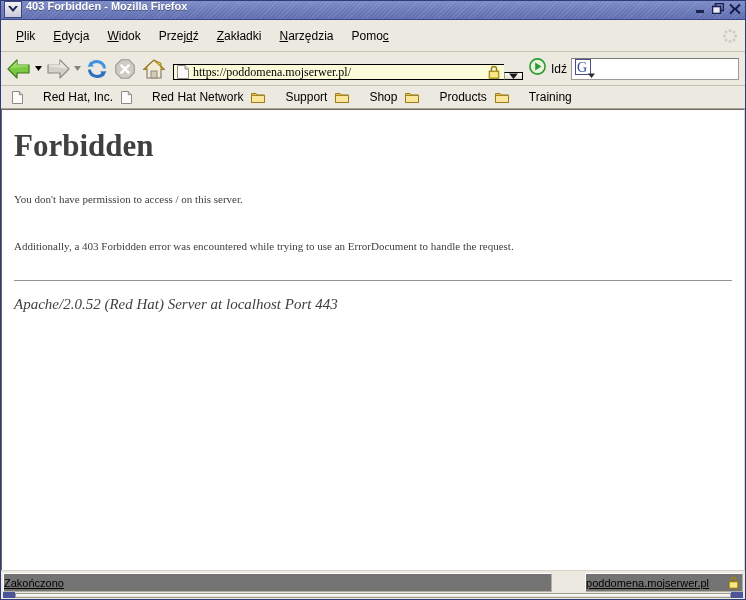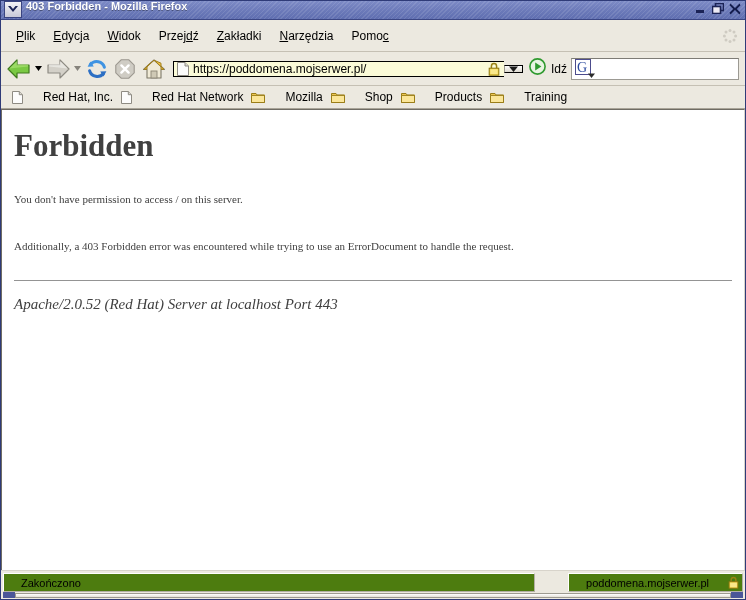--- a/index.html
+++ b/index.html
@@ -118,23 +118,24 @@
   .navcaret {
     width: 11px; height: 28px;
     display: flex; align-items: center; justify-content: center;
     flex: none;
   }
 
   .urlbar-wrap {
     flex: 1 1 auto;
     height: 22px;
     display: flex;
-    align-items: center;
+    align-items: flex-end;
     margin-left: 4px;
     min-width: 0;
+    font-family: Liberation Serif, serif;
   }
   .urlbox {
     flex: 1 1 auto;
     display: flex;
     align-items: center;
     background: #fbfbd8;
     border: 1px solid #000000;
     border-right: none;
     padding: 0 2px 0 3px;
     min-width: 0;
@@ -256,30 +257,31 @@
     height: 22px;
     min-height: 22px;
     background: #ece9e0;
     display: flex;
     align-items: stretch;
     box-sizing: border-box;
     padding: 2px 2px 0 2px;
     border-top: 1px solid #d8d4cb;
   }
   .status-pane {
-    background: #4d7c0f;
+    background: #737373;
     border: 1px solid #ffffff;
     border-right-color: #b3afa4;
     border-bottom-color: #b3afa4;
     display: flex;
     align-items: center;
     font-size: 11px;
     color: #000;
-    padding: 0 17px;
-    box-sizing: border-box;
+    padding: 0 0;
+    box-sizing: border-box;
+    text-decoration: underline;
   }
   .status-left { flex: 1 1 auto; min-width: 0; }
   .status-right {
     flex: none;
     gap: 19px;
     padding-right: 3px;
     margin-left: 33px;
   }
   .status-right svg { display: block; }
   .resize-strip {
@@ -479,21 +481,21 @@
       <span>Red Hat Network</span>
     </div>
 
     <div class="bm-item">
       <span>
         <svg width="14" height="12" viewBox="0 0 14 12">
           <path d="M0.5 2.5 L5 2.5 L6.2 4 L13.5 4 L13.5 11.5 L0.5 11.5 Z" fill="#f6cf5a" stroke="#9a7d18" stroke-width="1"></path>
           <path d="M0.5 4.4 L13.5 4.4 L13.5 11.5 L0.5 11.5 Z" fill="#fbe699" stroke="#9a7d18" stroke-width="1"></path>
         </svg>
       </span>
-      <span>Mozilla</span>
+      <span>Support</span>
     </div>
 
     <div class="bm-item">
       <span>
         <svg width="14" height="12" viewBox="0 0 14 12">
           <path d="M0.5 2.5 L5 2.5 L6.2 4 L13.5 4 L13.5 11.5 L0.5 11.5 Z" fill="#f6cf5a" stroke="#9a7d18" stroke-width="1"></path>
           <path d="M0.5 4.4 L13.5 4.4 L13.5 11.5 L0.5 11.5 Z" fill="#fbe699" stroke="#9a7d18" stroke-width="1"></path>
         </svg>
       </span>
       <span>Shop</span>

